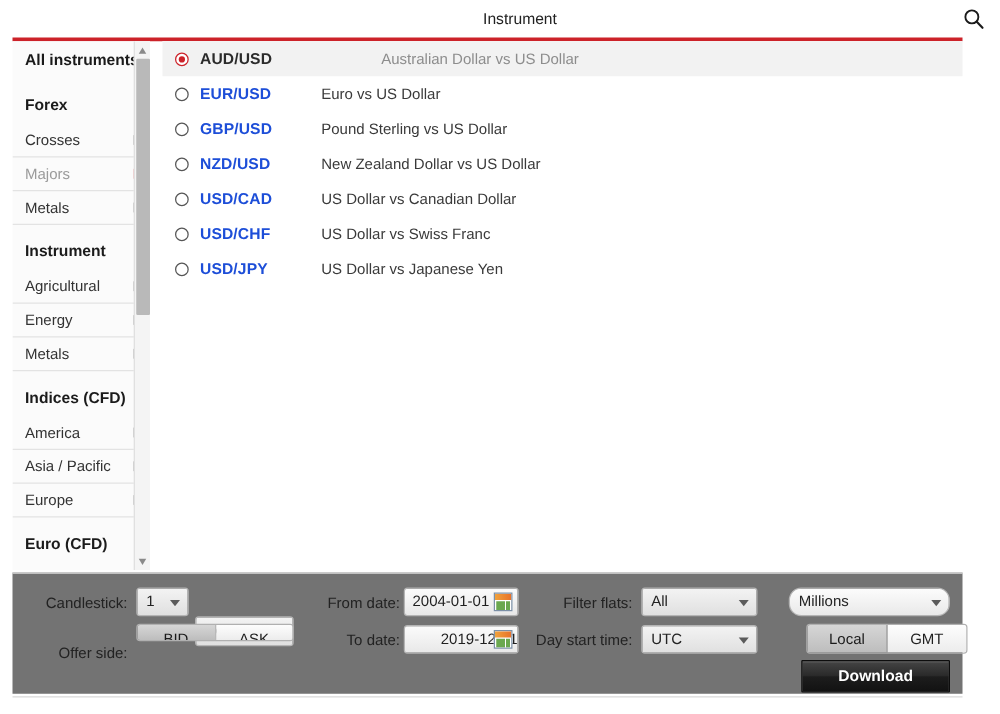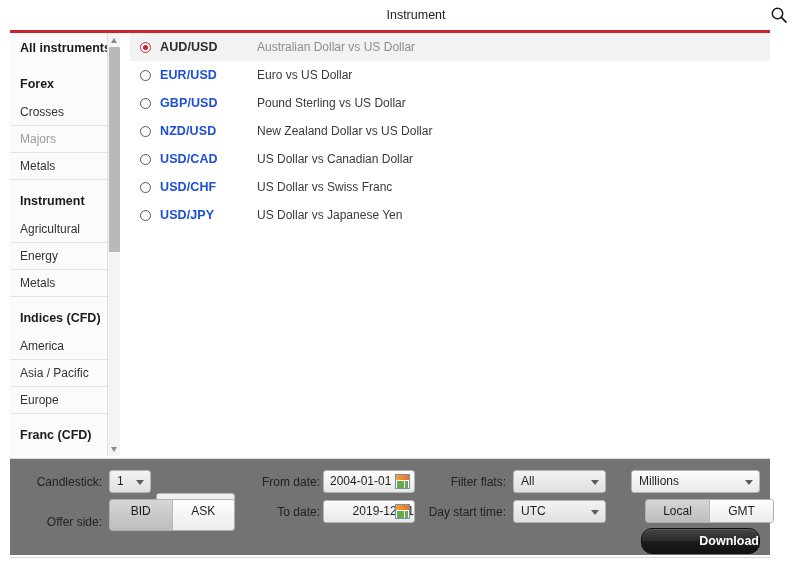--- a/index.html
+++ b/index.html
@@ -185,21 +185,21 @@
     color: #1d4ed8;
     letter-spacing: 0.1px;
   }
   .inst-row.selected .inst-symbol { color: #2b2b2b; }
   .inst-desc {
     position: absolute;
     left: 127px; top: 0;
     font-size: 12px;
     color: #3a3a3a;
   }
-  .inst-row.selected .inst-desc { color: #8d8d8d; }
+  .inst-row.selected .inst-desc { color: #8d8d8d; margin-left: 48px; }
 
   
   .toolbar {
     position: absolute;
     left: 10px; top: 458px;
     width: 760px; height: 97px;
     background: #737373;
     border-top: 1px solid #dcdcdc;
   }
   .toolbar-bottom-rule {
@@ -300,25 +300,25 @@
     background: linear-gradient(to bottom, #d6d6d6 0%, #bdbdbd 100%);
     color: #1a1a1a;
   }
   .seg + .seg { border-left: 1px solid #b8b8b8; }
 
   
   .download-btn {
     position: absolute;
     background: linear-gradient(to bottom, #454545 0%, #2a2a2a 48%, #1d1d1d 52%, #121212 100%);
     border: 1px solid #0d0d0d;
-    border-radius: 11px;
+    border-radius: 1px;
     color: #ffffff;
     font-size: 12.5px;
     font-weight: bold;
-    text-align: right;
+    text-align: center;
     line-height: 24px;
     cursor: pointer;
     user-select: none;
     box-shadow: inset 0 1px 0 rgba(255,255,255,0.14);
   }
 </style>
 </head>
 <body>
 
 <div id="app">
@@ -347,21 +347,21 @@
           <div class="side-group-title">Instrument</div>
           <div class="side-item"><span>Agricultural</span><span class="side-arrow"></span></div>
           <div class="side-item"><span>Energy</span><span class="side-arrow"></span></div>
           <div class="side-item"><span>Metals</span><span class="side-arrow"></span></div>
           <div class="side-gap"></div>
           <div class="side-group-title">Indices (CFD)</div>
           <div class="side-item"><span>America</span><span class="side-arrow"></span></div>
           <div class="side-item"><span>Asia / Pacific</span><span class="side-arrow"></span></div>
           <div class="side-item"><span>Europe</span><span class="side-arrow"></span></div>
           <div class="side-gap"></div>
-          <div class="side-group-title">Franc (CFD)</div>
+          <div class="side-group-title">Euro (CFD)</div>
           <div class="side-gap"></div>
         </div>
     </div>
     <div class="side-scrollbar">
       <div class="sb-arrow-up"></div>
       <div class="sb-thumb"></div>
       <div class="sb-arrow-down"></div>
     </div>
   </div>
 
@@ -411,21 +411,21 @@
     <div class="widget select dim" style="left:99px; top:11px; width:42px; height:23px;">
       <span>1</span>
       <span class="caret"></span>
     </div>
     <div class="widget select dim" style="left:146px; top:23px; width:79px; height:24px;margin-top:11px;">
       <span>Hour</span>
       <span class="caret"></span>
     </div>
 
     <div class="tb-label" style="left:12px; top:52px; width:80px;">Offer side:</div>
-    <div class="segmented" style="left:99px; top:40px; width:126px; height:32px;">
+    <div class="segmented" style="left:99px; top:40px; width:126px; height:14px;">
       <div class="seg active">BID</div>
       <div class="seg">ASK</div>
     </div>
 
     <div class="tb-label" style="left:215px; top:12px; width:95px;">From date:</div>
     <div class="datefield" style="left:313px; top:11px; width:92px; height:23px;">
       <span>2004-01-01</span>
       <span class="cal-icon">
         <span class="cal-head"></span>
           <span class="cal-body"></span>
@@ -446,21 +446,21 @@
       <span>All</span>
       <span class="caret"></span>
     </div>
 
     <div class="tb-label" style="left:400px; top:42px; width:96px;">Day start time:</div>
     <div class="widget select dim" style="left:503px; top:41px; width:93px; height:23px;">
       <span>UTC</span>
       <span class="caret"></span>
     </div>
 
-    <div class="widget select" style="left:621px; top:11px; width:129px; height:23px;">
+    <div class="widget select" style="left:621px; top:11px; width:129px; height:23px;border-radius:10px;">
       <span>Millions</span>
       <span class="caret"></span>
     </div>
 
     <div class="segmented" style="left:621px; top:40px; width:129px; height:24px;margin-left:14px;">
       <div class="seg active">Local</div>
       <div class="seg">GMT</div>
     </div>
 
     <div class="download-btn" style="left:631px; top:69px; width:119px; height:26px;">Download</div>

